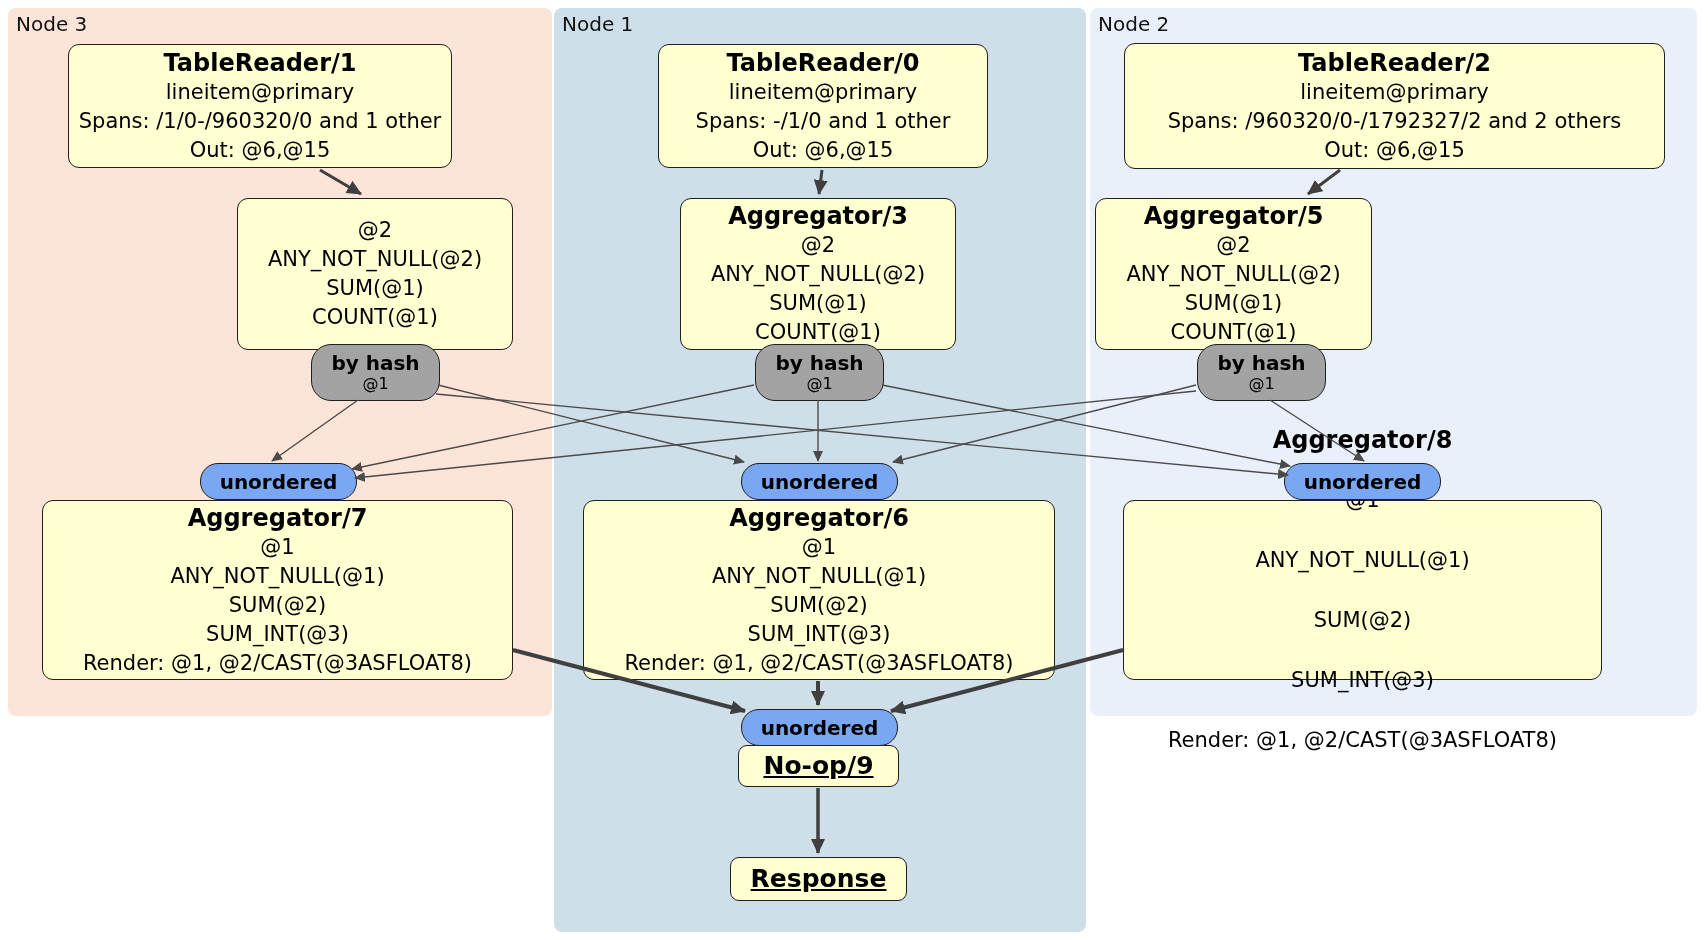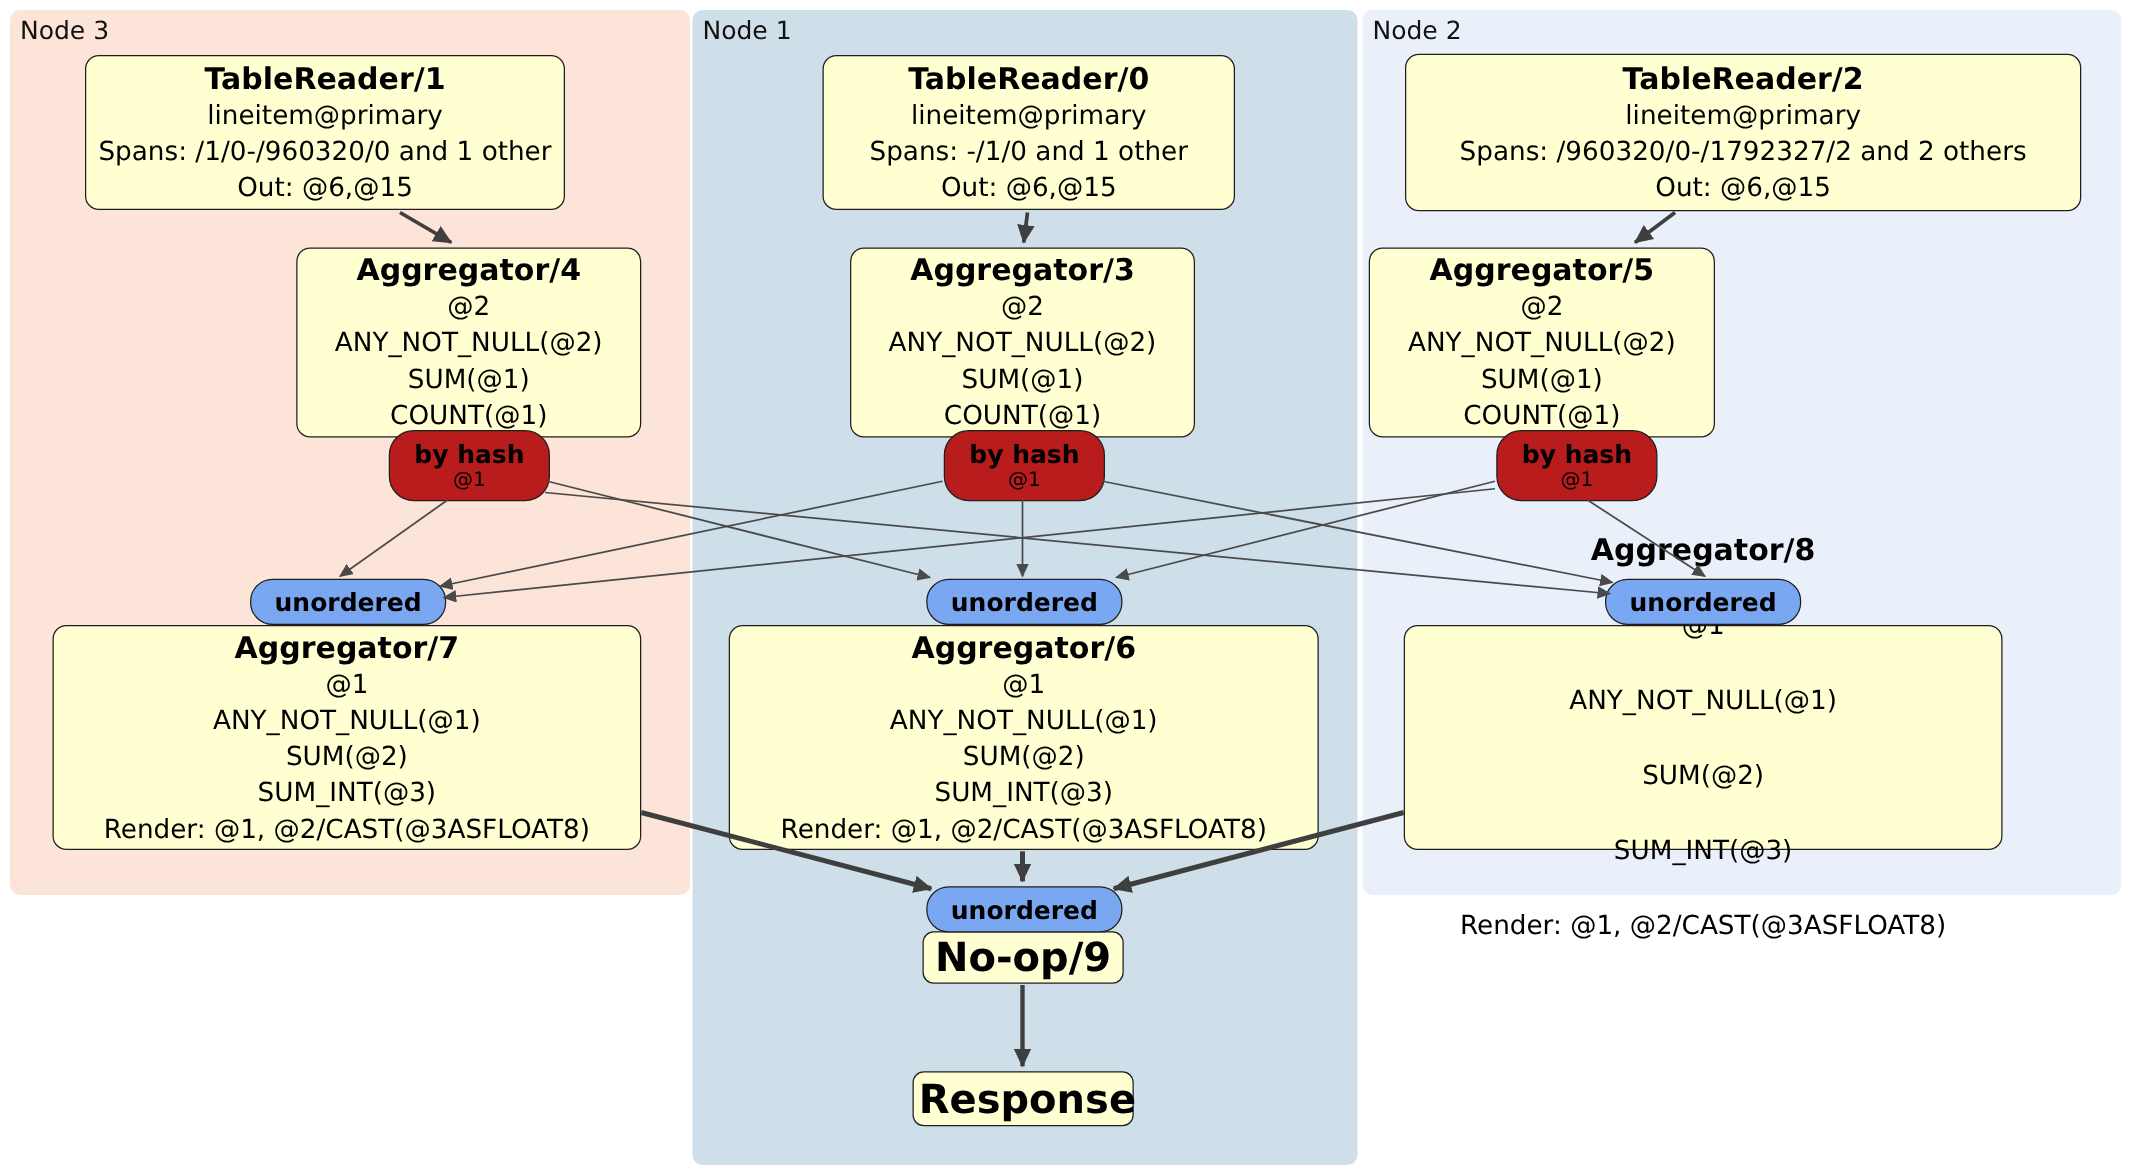--- a/index.html
+++ b/index.html
@@ -40,25 +40,25 @@
     font-size:24px;
     font-weight:bold;
     line-height:30px;
     white-space:nowrap;
   }
   .pline{
     font-size:21px;
     line-height:29px;
     white-space:nowrap;
   }
-  .single .ptitle{font-size:32px;}
+  .single .ptitle{font-size:25px;text-decoration:underline;}
   .router{
     position:absolute;
     width:127px;height:55px;
-    background:#b91c1c;
+    background:#a3a3a3;
     border:1.6px solid #1f1f1f;
     border-radius:20px;
     z-index:3;
     display:flex;flex-direction:column;justify-content:center;align-items:center;
     text-align:center;
   }
   .router-label{font-size:20px;font-weight:bold;line-height:23px;}
   .router-sub{font-size:16px;line-height:18px;}
   .sync{
     position:absolute;
@@ -104,21 +104,20 @@
     <div class="pline">Out: @6,@15</div>
   </div>
   <div class="pbox" style="left:1124px;top:43px;width:541px;height:126px;">
     <div class="ptitle">TableReader/2</div>
     <div class="pline">lineitem@primary</div>
     <div class="pline">Spans: /960320/0-/1792327/2 and 2 others</div>
     <div class="pline">Out: @6,@15</div>
   </div>
 
   <div class="pbox" style="left:237px;top:198px;width:276px;height:152px;">
-    <div class="ptitle">Aggregator/4</div>
     <div class="pline">@2</div>
     <div class="pline">ANY_NOT_NULL(@2)</div>
     <div class="pline">SUM(@1)</div>
     <div class="pline">COUNT(@1)</div>
   </div>
   <div class="pbox" style="left:680px;top:198px;width:276px;height:152px;">
     <div class="ptitle">Aggregator/3</div>
     <div class="pline">@2</div>
     <div class="pline">ANY_NOT_NULL(@2)</div>
     <div class="pline">SUM(@1)</div>

